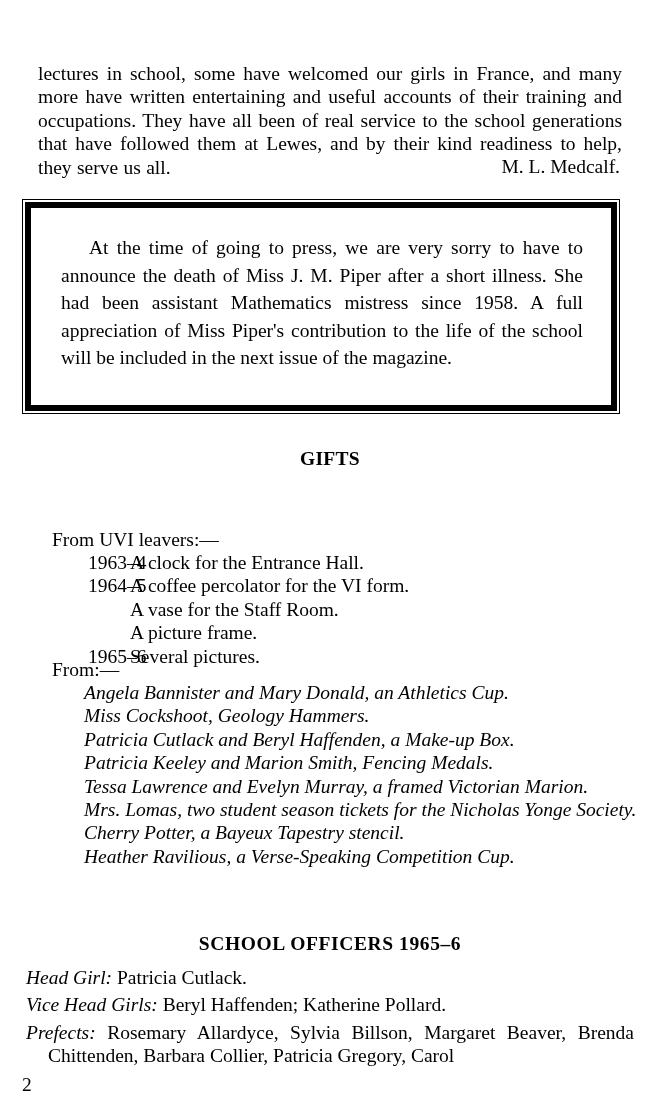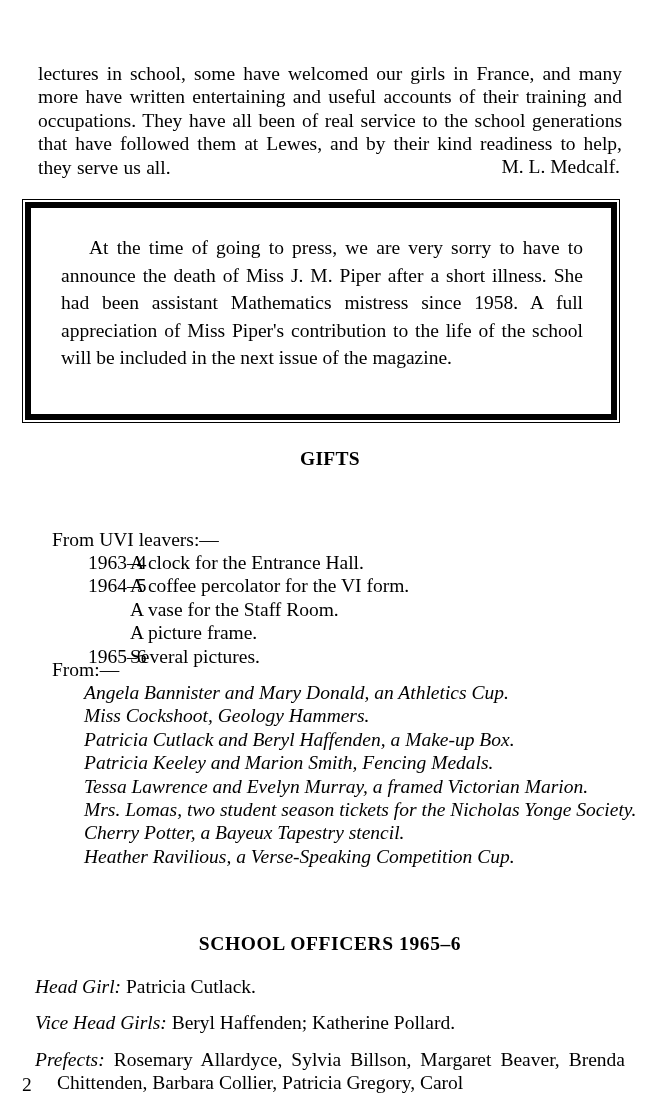--- a/index.html
+++ b/index.html
@@ -69,21 +69,21 @@
     border: 1px solid #000;
     padding: 2px;
     background: #fff;
   }
   .notice-frame {
     border: 6px solid #000;
     background: #fff;
     box-sizing: border-box;
   }
   .notice-inner {
-    padding: 26px 28px 42px 30px;
+    padding: 26px 28px 33px 30px;
     font-family: Liberation Serif, serif;
   }
   .notice-inner p {
     margin: 0;
     font-size: 19.5px;
     line-height: 27.5px;
     text-align: justify;
     text-align-last: left;
     text-indent: 28px;
   }
@@ -163,21 +163,21 @@
   
   .officers {
     position: absolute;
     left: 22px;
     top: 962px;
     width: 616px;
     font-size: 19.5px;
     line-height: 23.4px;
   }
   .officer-row {
-    margin: 13px;
+    margin: 4px;
     padding-left: 22px;
     text-indent: -22px;
     text-align: justify;
     text-align-last: left;
   }
   .officer-role {
     font-style: italic;
   }
 
   

